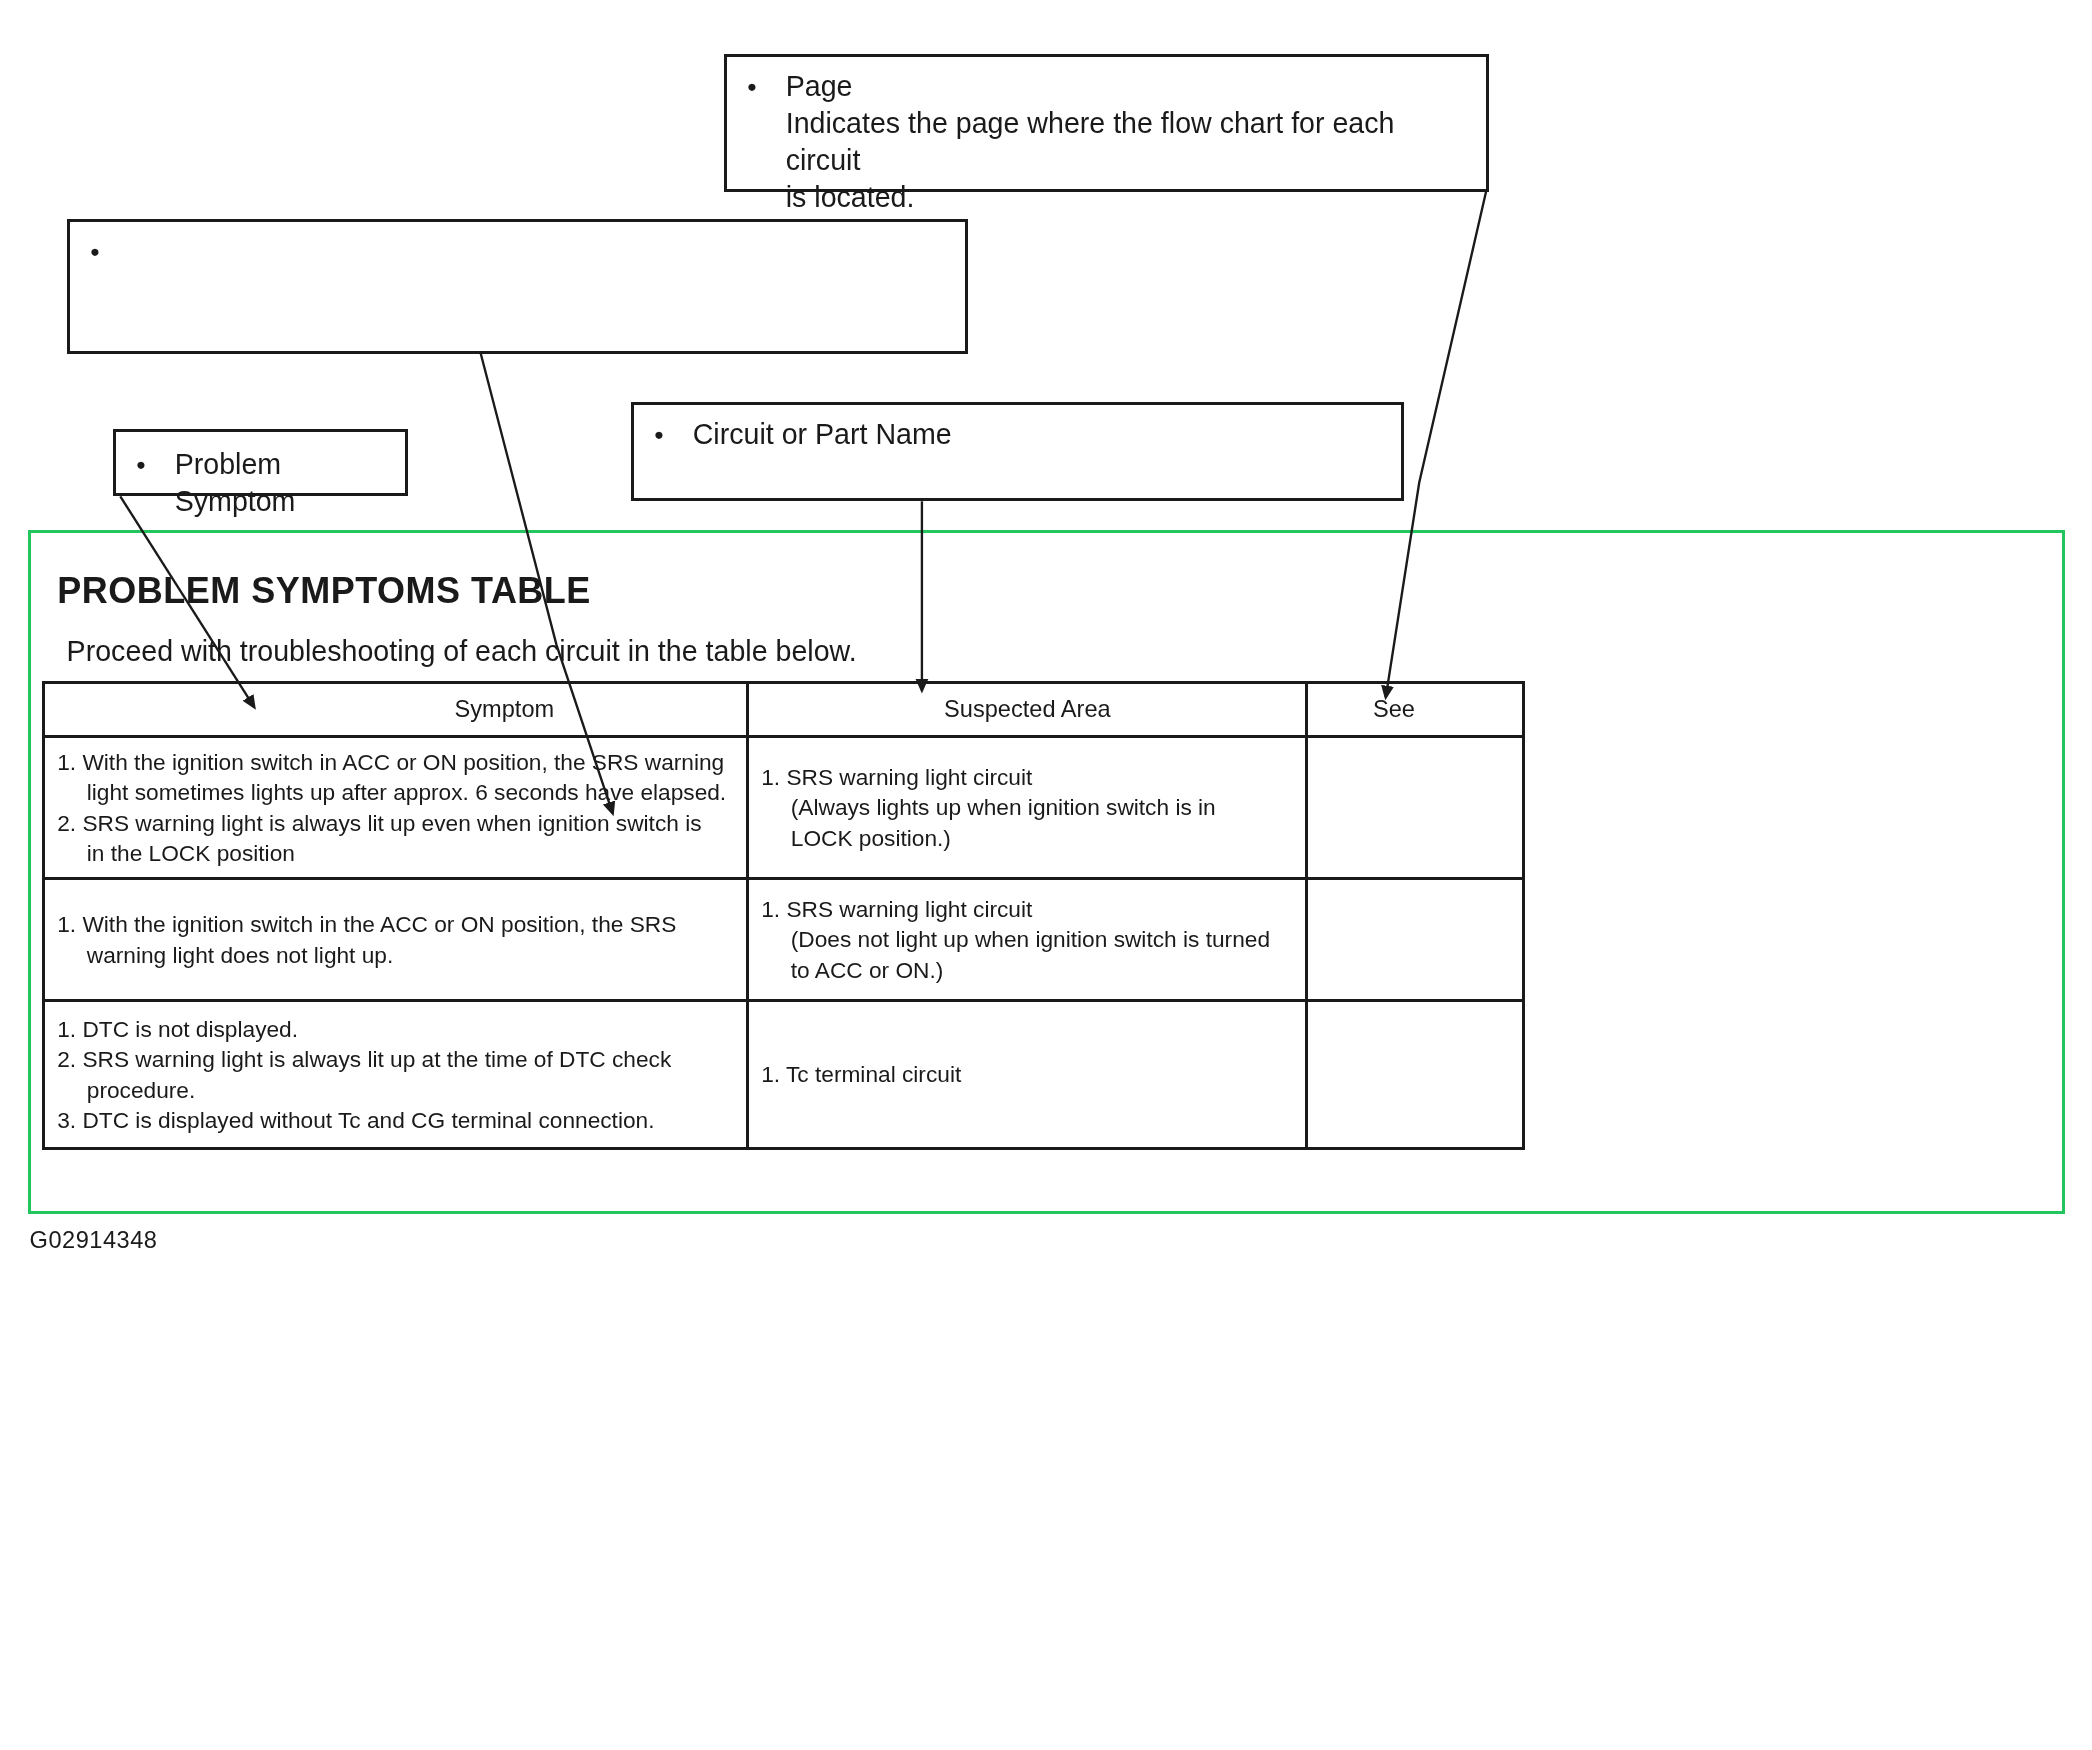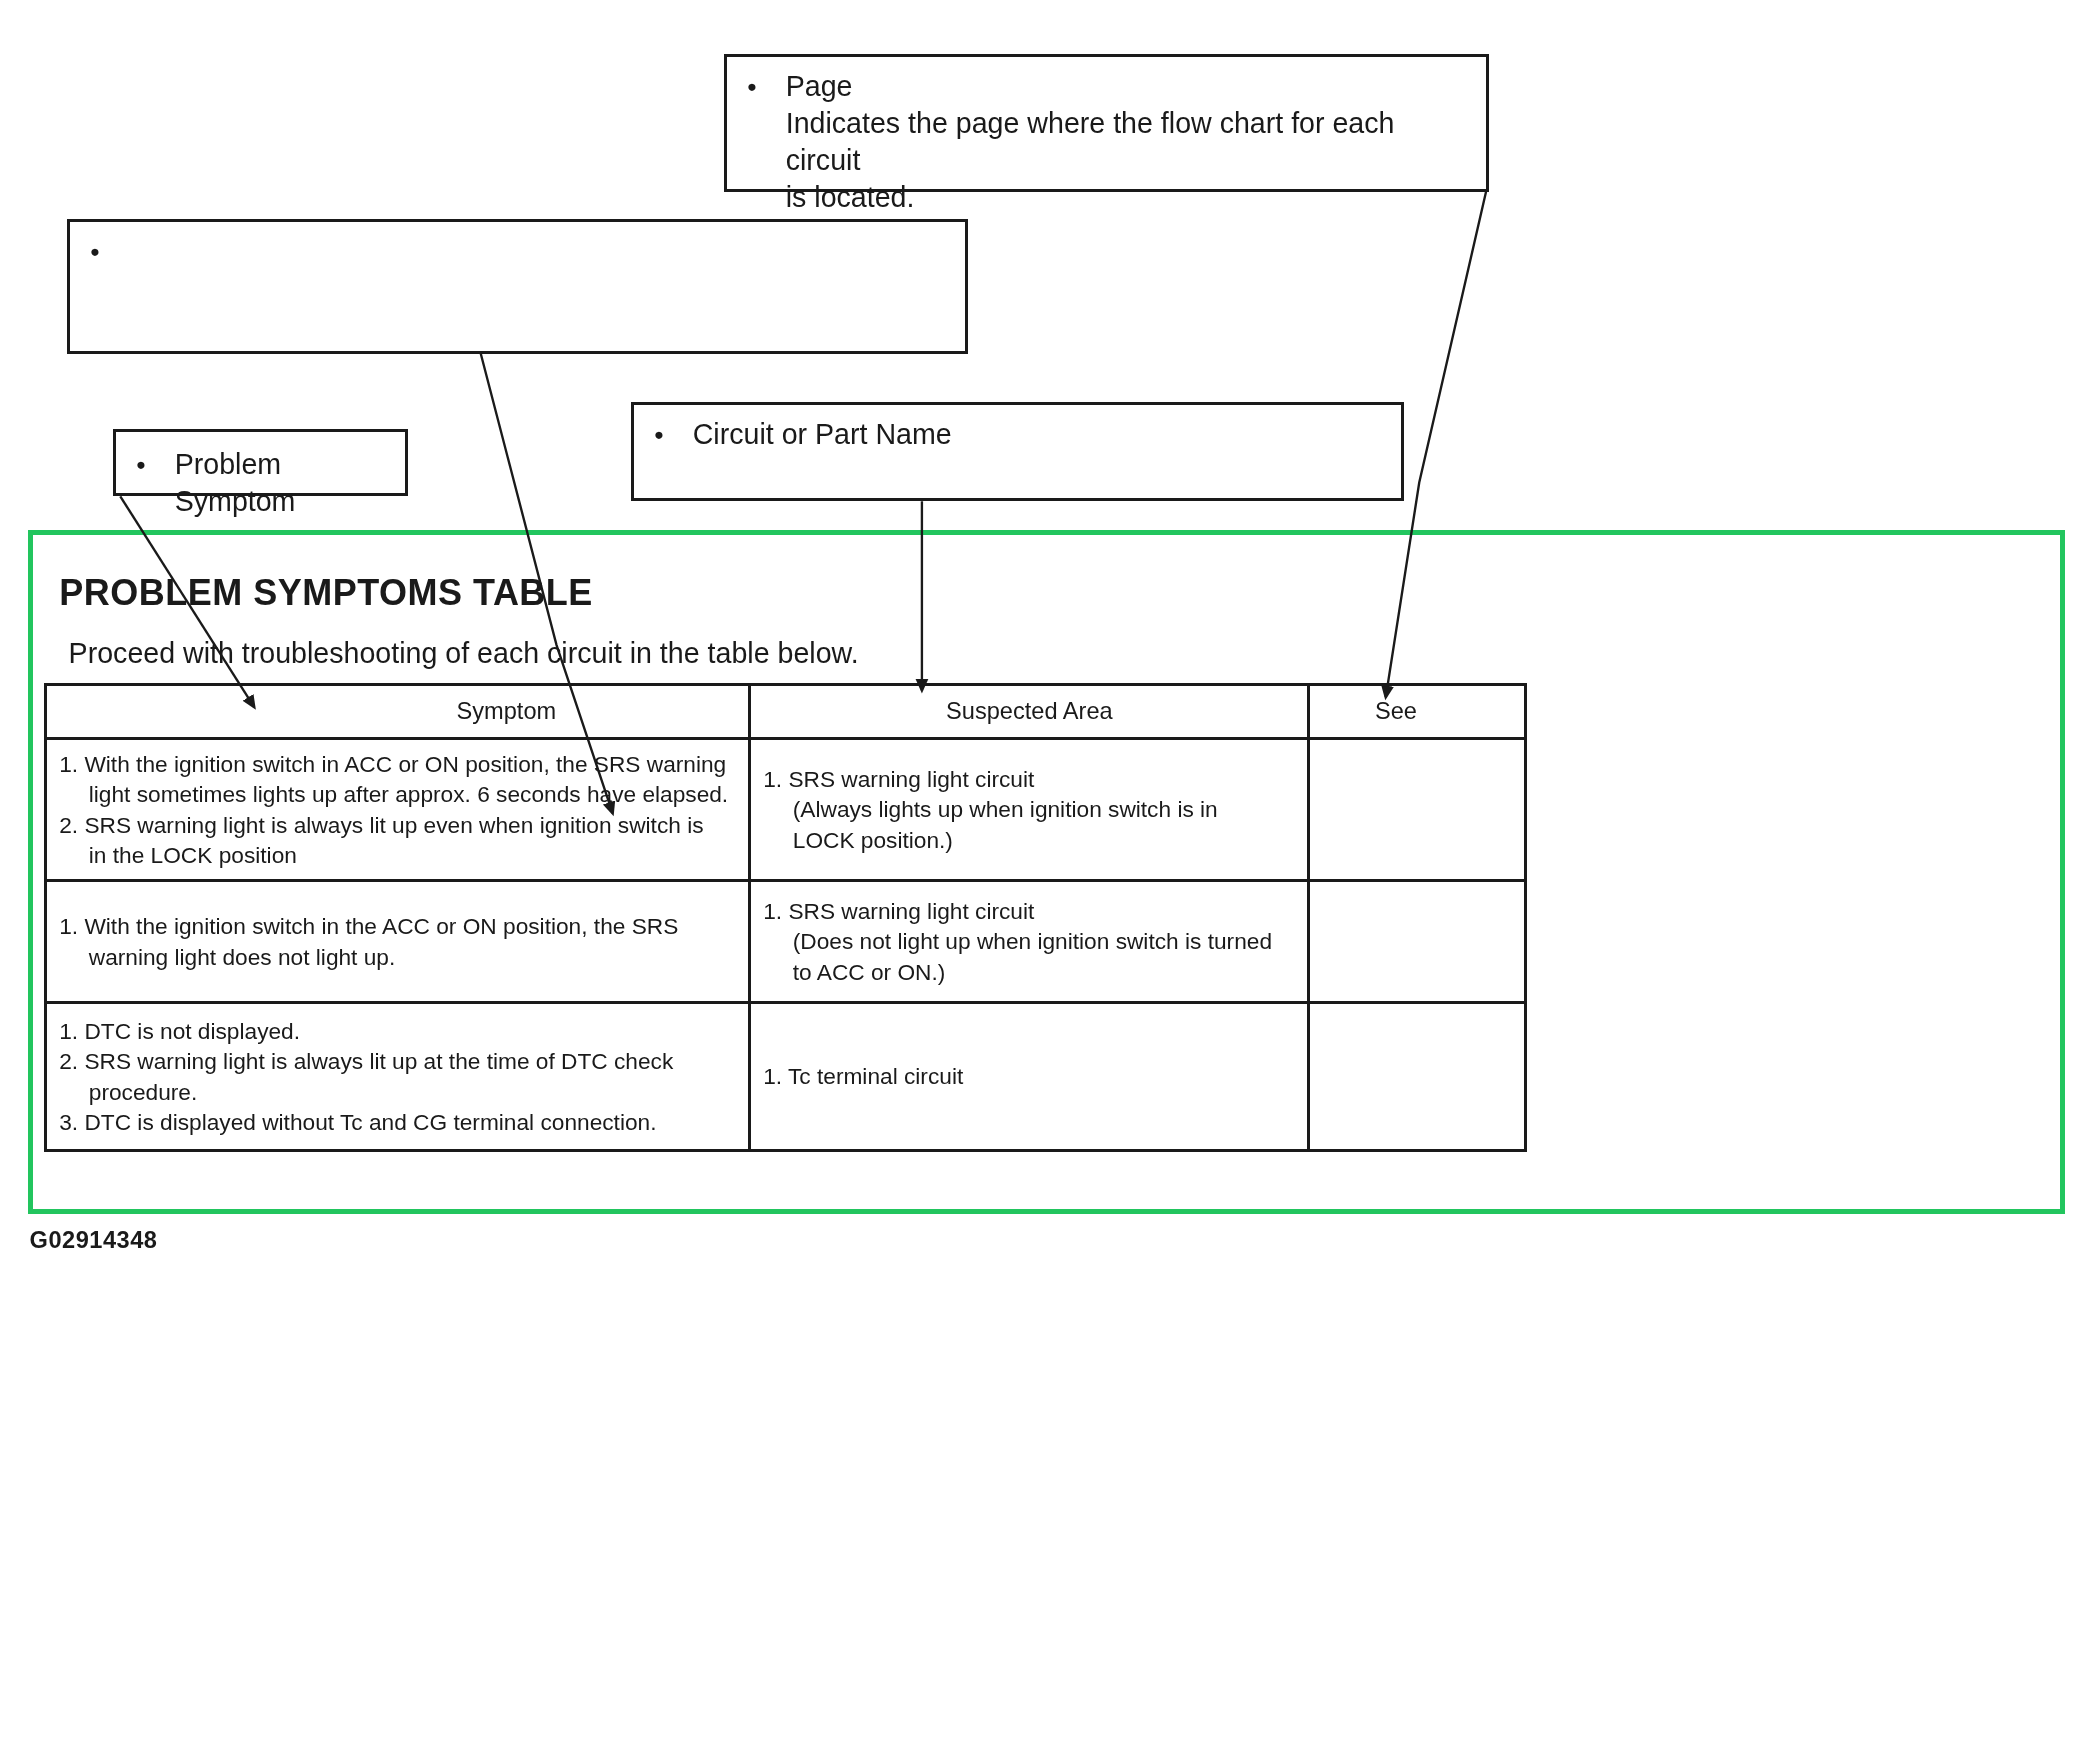--- a/index.html
+++ b/index.html
@@ -39,21 +39,21 @@
   }
   .callout-body {
     font-size:28.6px;
     line-height:37px;
     white-space:pre-line;
   }
   .callout-sm { padding-top:13.8px; }
   
   .main-box {
     position:absolute;
-    border:5px solid #22c55e;
+    border:3px solid #22c55e;
     background:#ffffff;
   }
   .main-title {
     position:absolute;
     left:26.6px;
     top:37px;
     font-size:36px;
     font-weight:700;
     letter-spacing:0.5px;
   }
@@ -90,21 +90,21 @@
   }
   .td-suspected { padding-left:29.6px; padding-right:9.9px; }
   .li {
     padding-left:29.6px;
     text-indent:-29.6px;
     white-space:pre-line;
   }
   .figure-id {
     position:absolute;
     font-size:23.6px;
-    font-weight:700;
+    font-weight:400;
     letter-spacing:0.5px;
   }
   
   .arrows {
     position:absolute;
     left:0; top:0;
     width:2092px;
     height:1750px;
     pointer-events:none;
     z-index:5;

